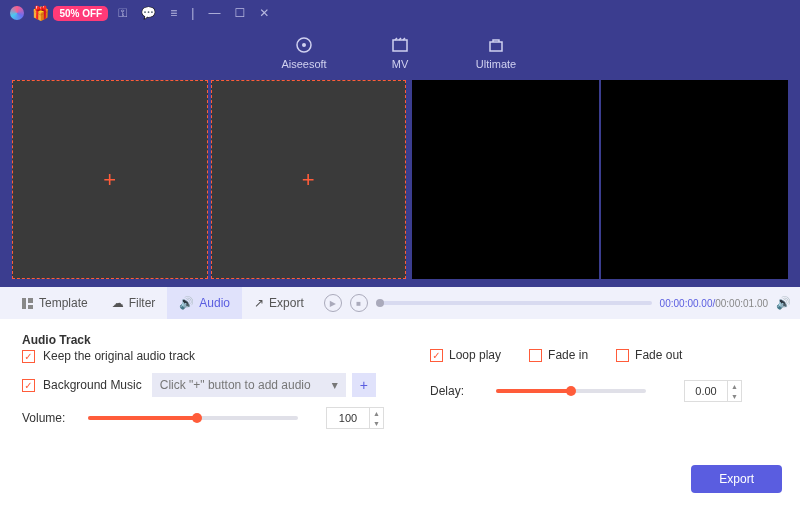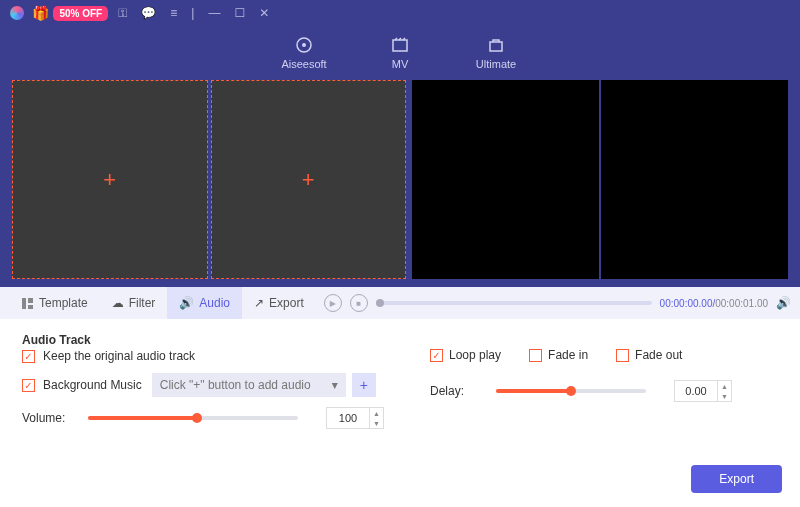--- a/index.html
+++ b/index.html
@@ -199,21 +199,21 @@
         <div class="cb2"></div>
         <span>Fade out</span>
       </div>
   </div>
   <div class="ctrl">
     <span class="lbl">Delay:</span>
     <div class="slider" style="width:150px">
       <div class="fill" style="width:50%"></div>
         <div class="thumb" style="left:50%"></div>
     </div>
-    <div style="display:flex;margin-left:18px">
+    <div style="display:flex;margin-left:28px">
       <div class="numbox">0.00</div>
       <div class="spin">
           <div>▲</div>
           <div>▼</div>
         </div>
     </div>
   </div>
 </div>
 
 <div class="footer">

